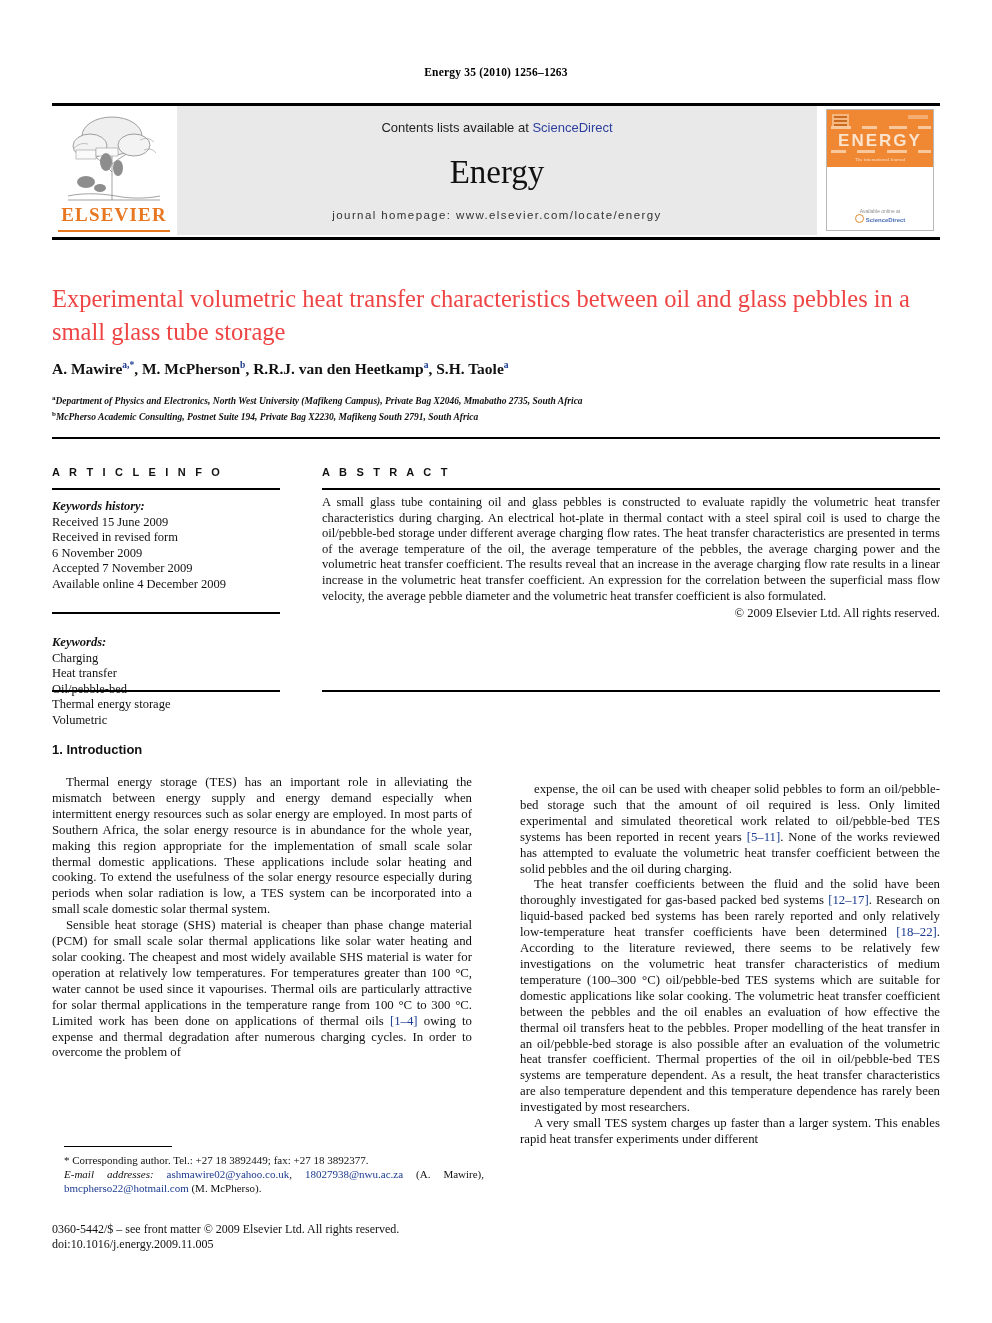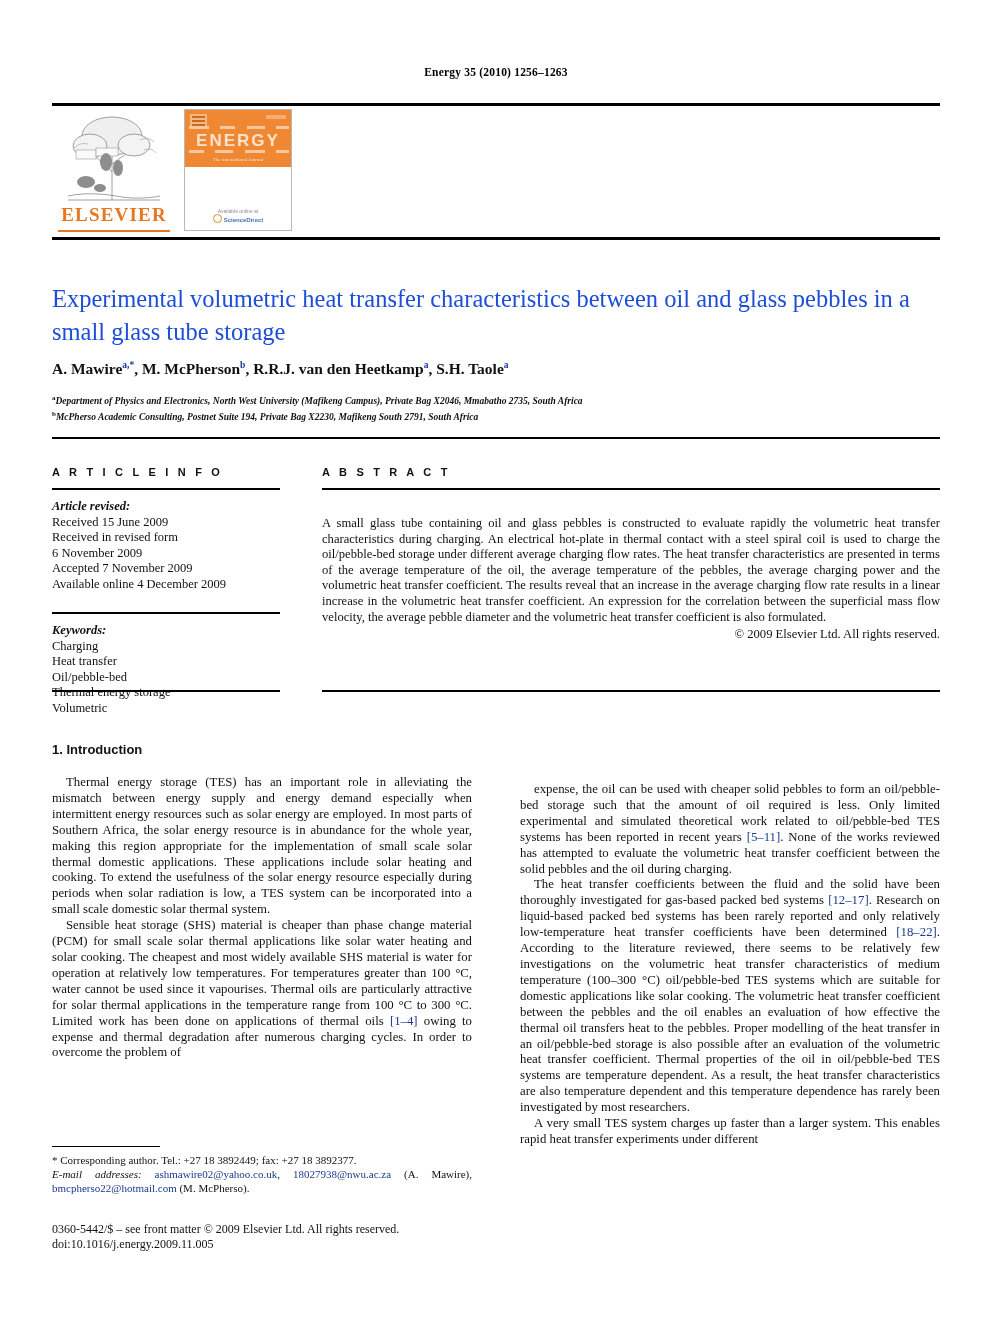--- a/index.html
+++ b/index.html
@@ -251,21 +251,21 @@
     width: 888px; height: 3px;
     background: #000;
   }
   .article-title {
     position: absolute;
     left: 52px; top: 282px;
     width: 880px;
     font-family: "Liberation Serif", serif;
     font-size: 24.5px;
     line-height: 33px;
-    color: #1d4ed8;
+    color: #ef4444;
   }
   .author-line {
     position: absolute;
     left: 52px; top: 360px;
     width: 880px;
     font-family: "Liberation Serif", serif;
     font-size: 15.5px;
     font-weight: bold;
     color: #111;
   }
@@ -331,32 +331,32 @@
   .info-history .lead {
     font-style: italic;
     font-weight: bold;
   }
   .kw-rule {
     height: 2px;
     background: #000;
     margin-top: 20px;
   }
   .info-keywords {
-    margin-top: 9px;
+    margin-top: 21px;
     font-family: "Liberation Serif", serif;
     font-size: 12.5px;
     line-height: 15.5px;
     color: #111;
   }
   .info-keywords .lead {
     font-style: italic;
     font-weight: bold;
   }
   .abstract-body {
-    margin-top: 26px;
+    margin-top: 5px;
     font-family: "Liberation Serif", serif;
     font-size: 12.6px;
     line-height: 15.6px;
     text-align: justify;
     color: #111;
   }
   .abstract-copyright {
     margin-top: 2px;
     text-align: right;
     font-family: "Liberation Serif", serif;
@@ -405,21 +405,21 @@
     text-indent: 14px;
   }
   p.body-p + p.body-p { margin-top: 0; }
   .ref {
     color: #1a3a8f;
   }
 
   
   .footnote {
     position: absolute;
-    left: 52px; top: 1146px;
+    left: 64px; top: 1146px;
     width: 420px;
   }
   .footnote-rule {
     width: 108px;
     height: 1px;
     background: #000;
     margin-bottom: 6px;
   }
   .footnote-text {
     font-family: "Liberation Serif", serif;
@@ -476,20 +476,25 @@
               <ellipse cx="58" cy="56" rx="5" ry="8"></ellipse>
               <ellipse cx="26" cy="70" rx="9" ry="6"></ellipse>
               <ellipse cx="40" cy="76" rx="6" ry="4"></ellipse>
             </g>
           </svg>
         </div>
         <div class="elsevier-wordmark">ELSEVIER</div>
         <div class="elsevier-underline"></div>
       </div>
 
+      <div class="journal-panel">
+        <div class="contents-line"><span>Contents lists available at </span><span class="sd-link">ScienceDirect</span></div>
+        <div class="journal-title">Energy</div>
+        <div class="homepage-line">journal homepage: www.elsevier.com/locate/energy</div>
+      </div>
 
       <div class="cover-block">
         <div class="cover-thumb">
           <div class="cover-orange">
             <div class="cover-badge">
                 <i></i>
                 <i></i>
                 <i></i>
               </div>
             <div class="cover-topcode"></div>
@@ -534,21 +539,21 @@
     <div><sup>a</sup><span>Department of Physics and Electronics, North West University (Mafikeng Campus), Private Bag X2046, Mmabatho 2735, South Africa</span></div>
     <div><sup>b</sup><span>McPherso Academic Consulting, Postnet Suite 194, Private Bag X2230, Mafikeng South 2791, South Africa</span></div>
   </div>
 
   <div class="title-rule-bottom"></div>
 
   <div class="info-col">
     <div class="section-caps">A R T I C L E    I N F O</div>
     <div class="hr-thin"></div>
     <div class="info-history">
-      <div class="lead">Article revised:</div>
+      <div class="lead">Keywords history:</div>
       <div>Received 15 June 2009</div>
       <div>Received in revised form</div>
       <div>6 November 2009</div>
       <div>Accepted 7 November 2009</div>
       <div>Available online 4 December 2009</div>
     </div>
     <div class="kw-rule"></div>
     <div class="info-keywords">
       <div class="lead">Keywords:</div>
       <div>Charging</div>

